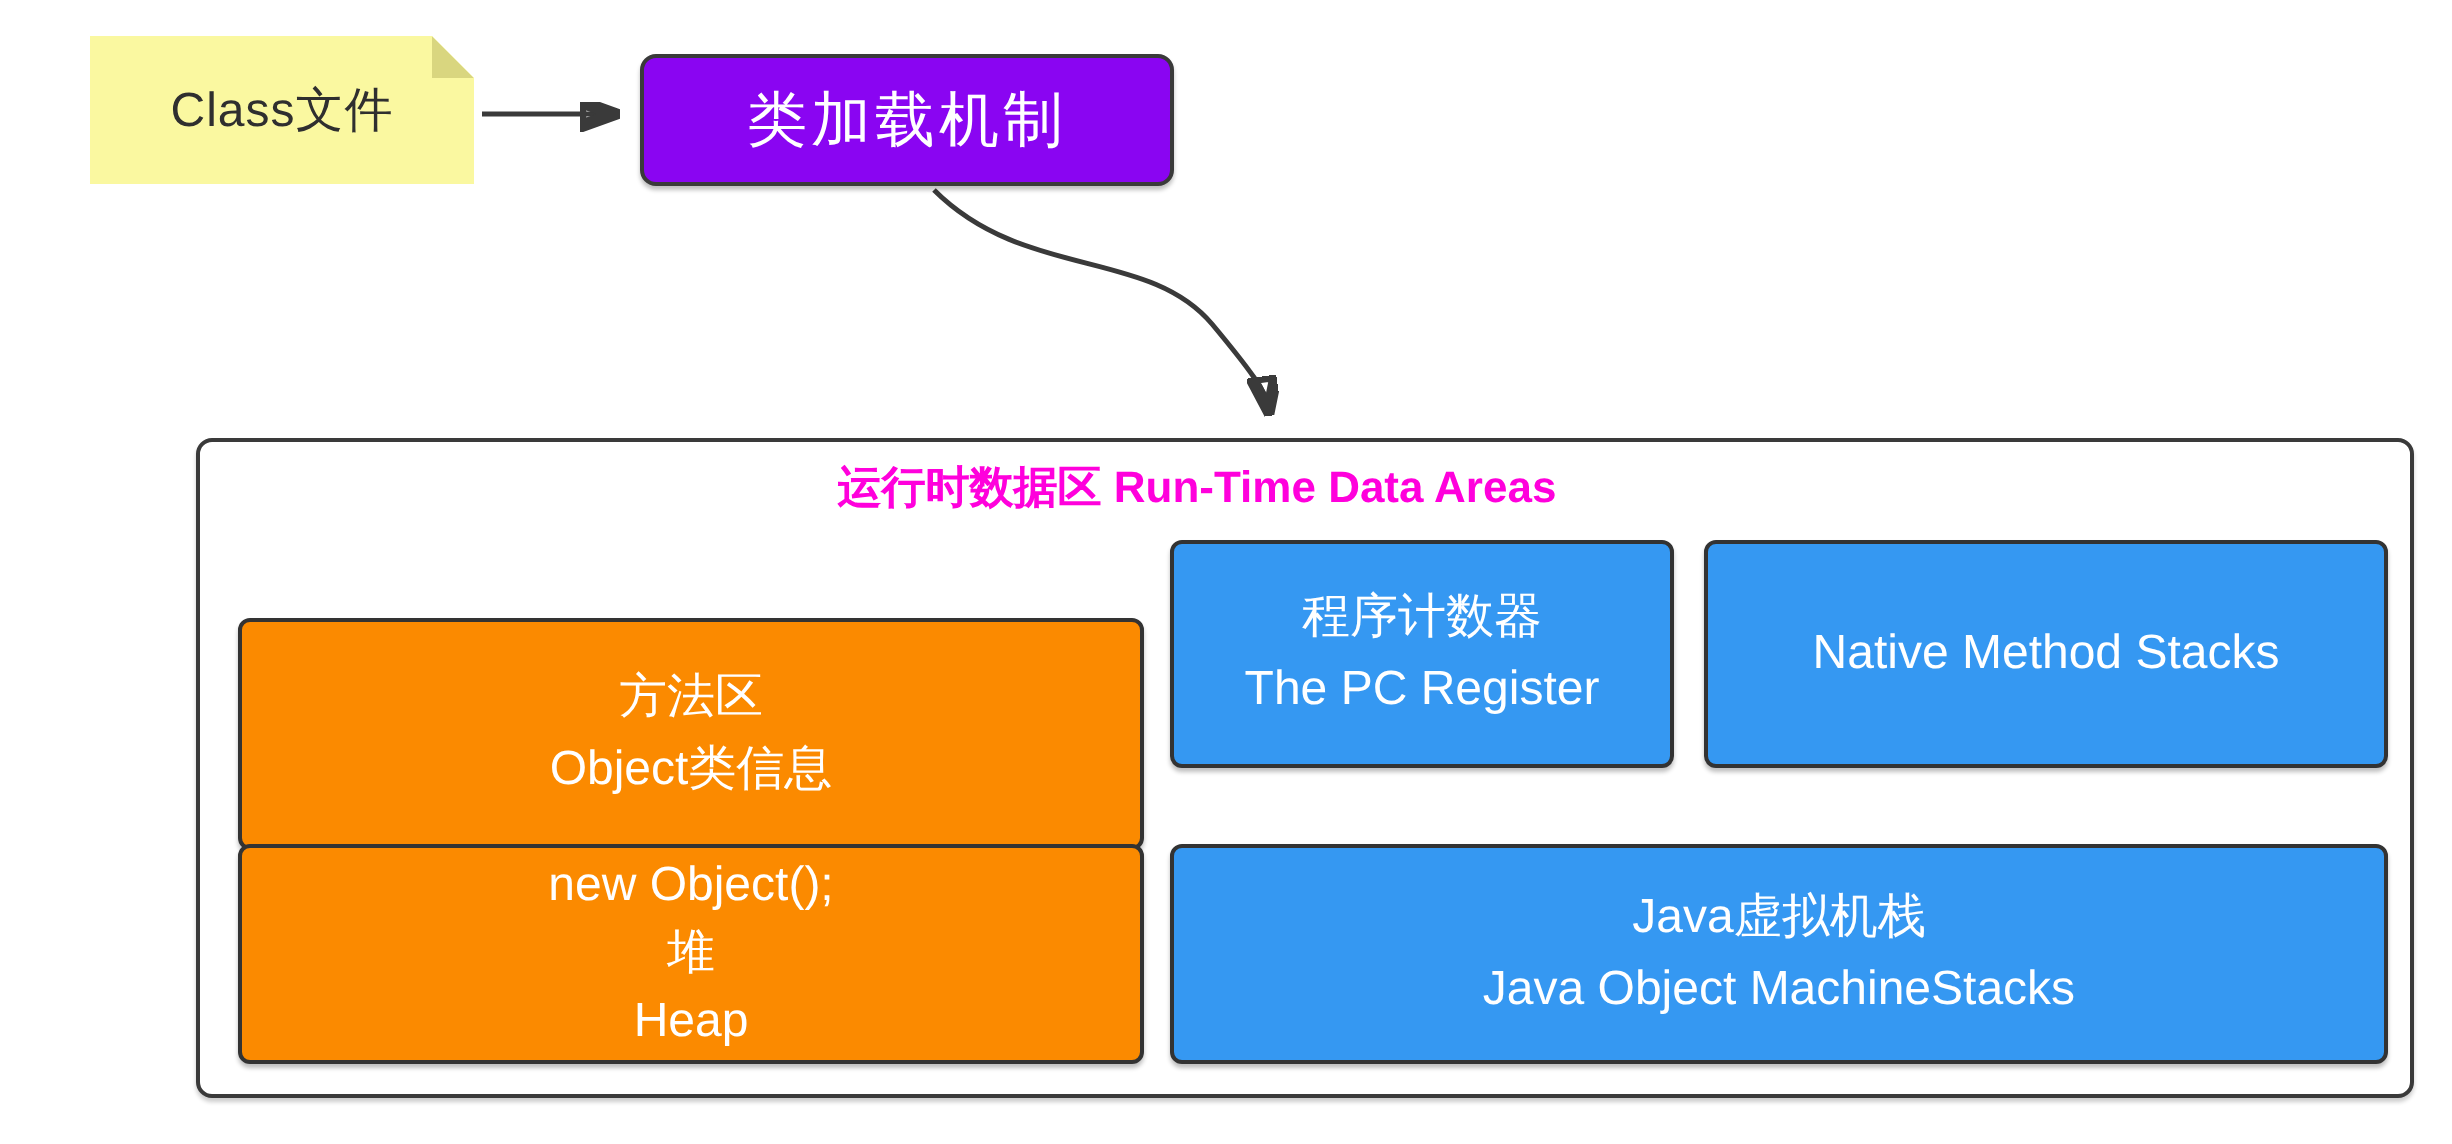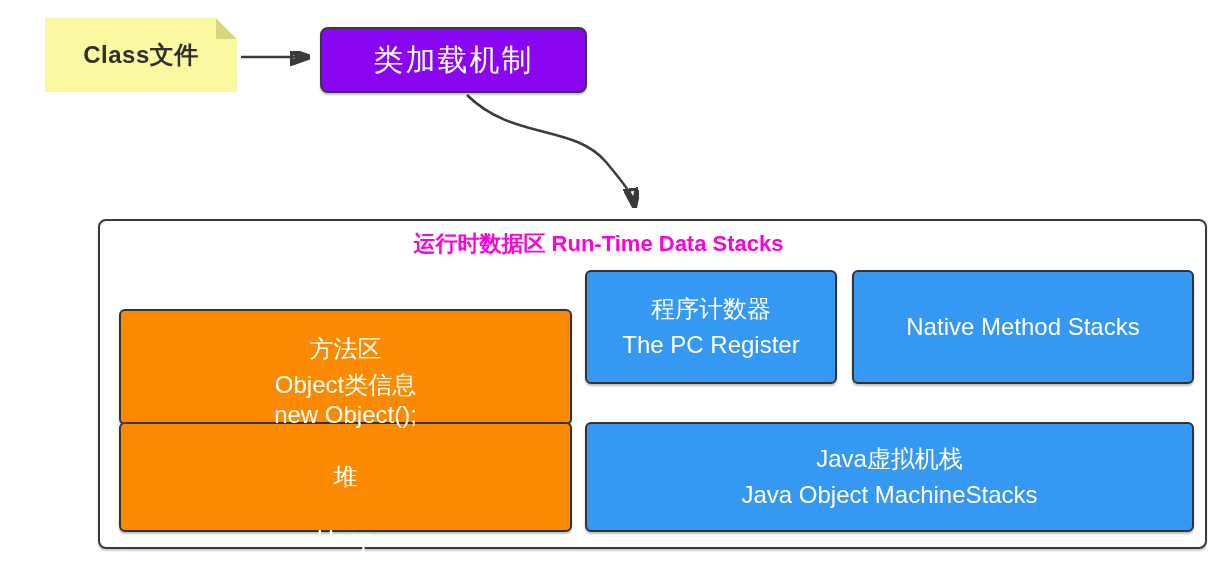--- a/index.html
+++ b/index.html
@@ -12,21 +12,21 @@
   body{font-family:"Liberation Sans","DejaVu Sans",sans-serif;}
   .canvas{position:relative;width:1226px;height:572px;background:#fff;overflow:hidden;}
 
   
   .note{position:absolute;left:45px;top:18px;width:192px;height:74px;
         background:var(--yellow);
         clip-path:polygon(0 0,calc(100% - 21px) 0,100% 21px,100% 100%,0 100%);
         display:flex;align-items:center;justify-content:center;}
   .note-fold{position:absolute;right:0;top:0;width:21px;height:21px;
         background:var(--fold);clip-path:polygon(0 0,100% 100%,0 100%);}
-  .note-label{font-size:24px;font-weight:bold;color:var(--text-dark);letter-spacing:.5px;}
+  .note-label{font-size:24px;font-weight:normal;color:var(--text-dark);letter-spacing:.5px;}
 
   
   .loader{position:absolute;left:320px;top:27px;width:267px;height:66px;
         background:var(--purple);border:2.5px solid var(--ink);border-radius:8px;
         display:flex;align-items:center;justify-content:center;
         box-shadow:0 2px 2px rgba(0,0,0,.25);}
   .loader-label{font-size:30px;color:#fff;letter-spacing:2px;}
 
   
   .runtime{position:absolute;left:98px;top:219px;width:1109px;height:330px;
@@ -39,21 +39,21 @@
   
   .node{position:absolute;border:2px solid #333;border-radius:6px;
         display:flex;flex-direction:column;align-items:center;justify-content:center;
         color:#fff;font-size:24px;line-height:36px;text-align:center;
         box-shadow:0 2px 2px rgba(0,0,0,.25);}
   .node.orange{background:var(--orange);}
   .node.blue{background:var(--blue);}
   .method-area{left:19px;top:48px;width:453px;height:116px;margin-top:40px;}
   .pc-register{left:485px;top:49px;width:252px;height:114px;}
   .native-stacks{left:752px;top:49px;width:342px;height:114px;}
-  .heap{left:19px;top:201px;width:453px;height:110px;line-height:34px;gap:28px;}
+  .heap{left:19px;top:201px;width:453px;height:110px;line-height:34px;}
   .jvm-stacks{left:485px;top:201px;width:609px;height:110px;}
 
   
   svg.arrows{position:absolute;left:0;top:0;width:1226px;height:572px;pointer-events:none;}
   svg.arrows path,svg.arrows line{stroke:var(--ink);stroke-width:2.5;fill:none;}
 </style>
 </head>
 <body>
 
 <div class="canvas">
@@ -72,21 +72,21 @@
   <div class="note">
     <span class="note-fold"></span>
     <span class="note-label">Class文件</span>
   </div>
 
   <div class="loader">
     <span class="loader-label">类加载机制</span>
   </div>
 
   <div class="runtime">
-    <div class="runtime-title">运行时数据区 Run-Time Data Stacks</div>
+    <div class="runtime-title">运行时数据区 Run-Time Data Areas</div>
 
     <div class="node orange method-area">
       <span>方法区</span>
       <span>Object类信息</span>
     </div>
 
     <div class="node blue pc-register">
       <span>程序计数器</span>
       <span>The PC Register</span>
     </div>

